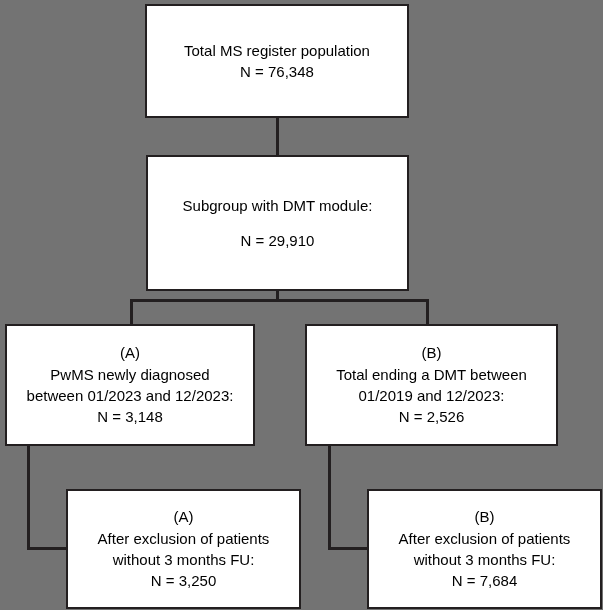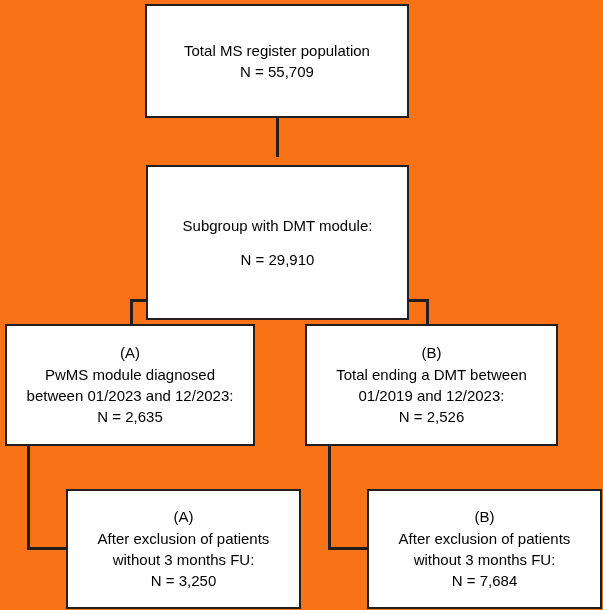--- a/index.html
+++ b/index.html
@@ -4,21 +4,21 @@
 <style>
   html, body {
     margin: 0;
     padding: 0;
     background: #ffffff;
   }
   #flow-root {
     position: relative;
     width: 603px;
     height: 610px;
-    background: #f97316;
+    background: #737373;
     font-family: "Liberation Sans", sans-serif;
     overflow: hidden;
   }
   .node {
     position: absolute;
     box-sizing: border-box;
     border: 2.5px solid #231f20;
     background: #ffffff;
     display: flex;
     flex-direction: column;
@@ -37,21 +37,21 @@
   .conn {
     position: absolute;
     background: #231f20;
     z-index: 1;
   }
   .conn.v { width: 2.5px; }
   .conn.h { height: 2.5px; }
 
   
   #node-total      { left: 145px; top: 4px;   width: 264px; height: 114px; }
-  #node-subgroup   { left: 146px; top: 165px; width: 263px; height: 155px; gap: 13px; }
+  #node-subgroup   { left: 146px; top: 155px; width: 263px; height: 136px; gap: 13px; }
   #node-branch-a   { left: 5px;   top: 324px; width: 250px; height: 122px; }
   #node-branch-b   { left: 305px; top: 324px; width: 253px; height: 122px; }
   #node-final-a    { left: 66px;  top: 489px; width: 235px; height: 120px; }
   #node-final-b    { left: 367px; top: 489px; width: 235px); height: 120px; }
   #node-final-b    { left: 367px; top: 489px; width: 235px; height: 120px; }
 
   
   #conn-total-down   { left: 276px; top: 117px; height: 40px; }
   #conn-subgroup-down{ left: 276px; top: 281px; height: 20px; }
   #conn-split-bar    { left: 130px; top: 299px; width: 299px; }
@@ -72,33 +72,33 @@
   <div class="conn h" id="conn-split-bar"></div>
   <div class="conn v" id="conn-split-left"></div>
   <div class="conn v" id="conn-split-right"></div>
   <div class="conn v" id="conn-a-down"></div>
   <div class="conn h" id="conn-a-right"></div>
   <div class="conn v" id="conn-b-down"></div>
   <div class="conn h" id="conn-b-right"></div>
 
   <div class="node" id="node-total">
     <span class="line">Total MS register population</span>
-    <span class="line">N = 55,709</span>
+    <span class="line">N = 76,348</span>
   </div>
 
   <div class="node" id="node-subgroup">
     <span class="line">Subgroup with DMT module:</span>
     <span class="line">N = 29,910</span>
   </div>
 
   <div class="node" id="node-branch-a">
     <span class="line">(A)</span>
-    <span class="line">PwMS module diagnosed</span>
+    <span class="line">PwMS newly diagnosed</span>
     <span class="line">between 01/2023 and 12/2023:</span>
-    <span class="line">N = 2,635</span>
+    <span class="line">N = 3,148</span>
   </div>
 
   <div class="node" id="node-branch-b">
     <span class="line">(B)</span>
     <span class="line">Total ending a DMT between</span>
     <span class="line">01/2019 and 12/2023:</span>
     <span class="line">N = 2,526</span>
   </div>
 
   <div class="node" id="node-final-a">

